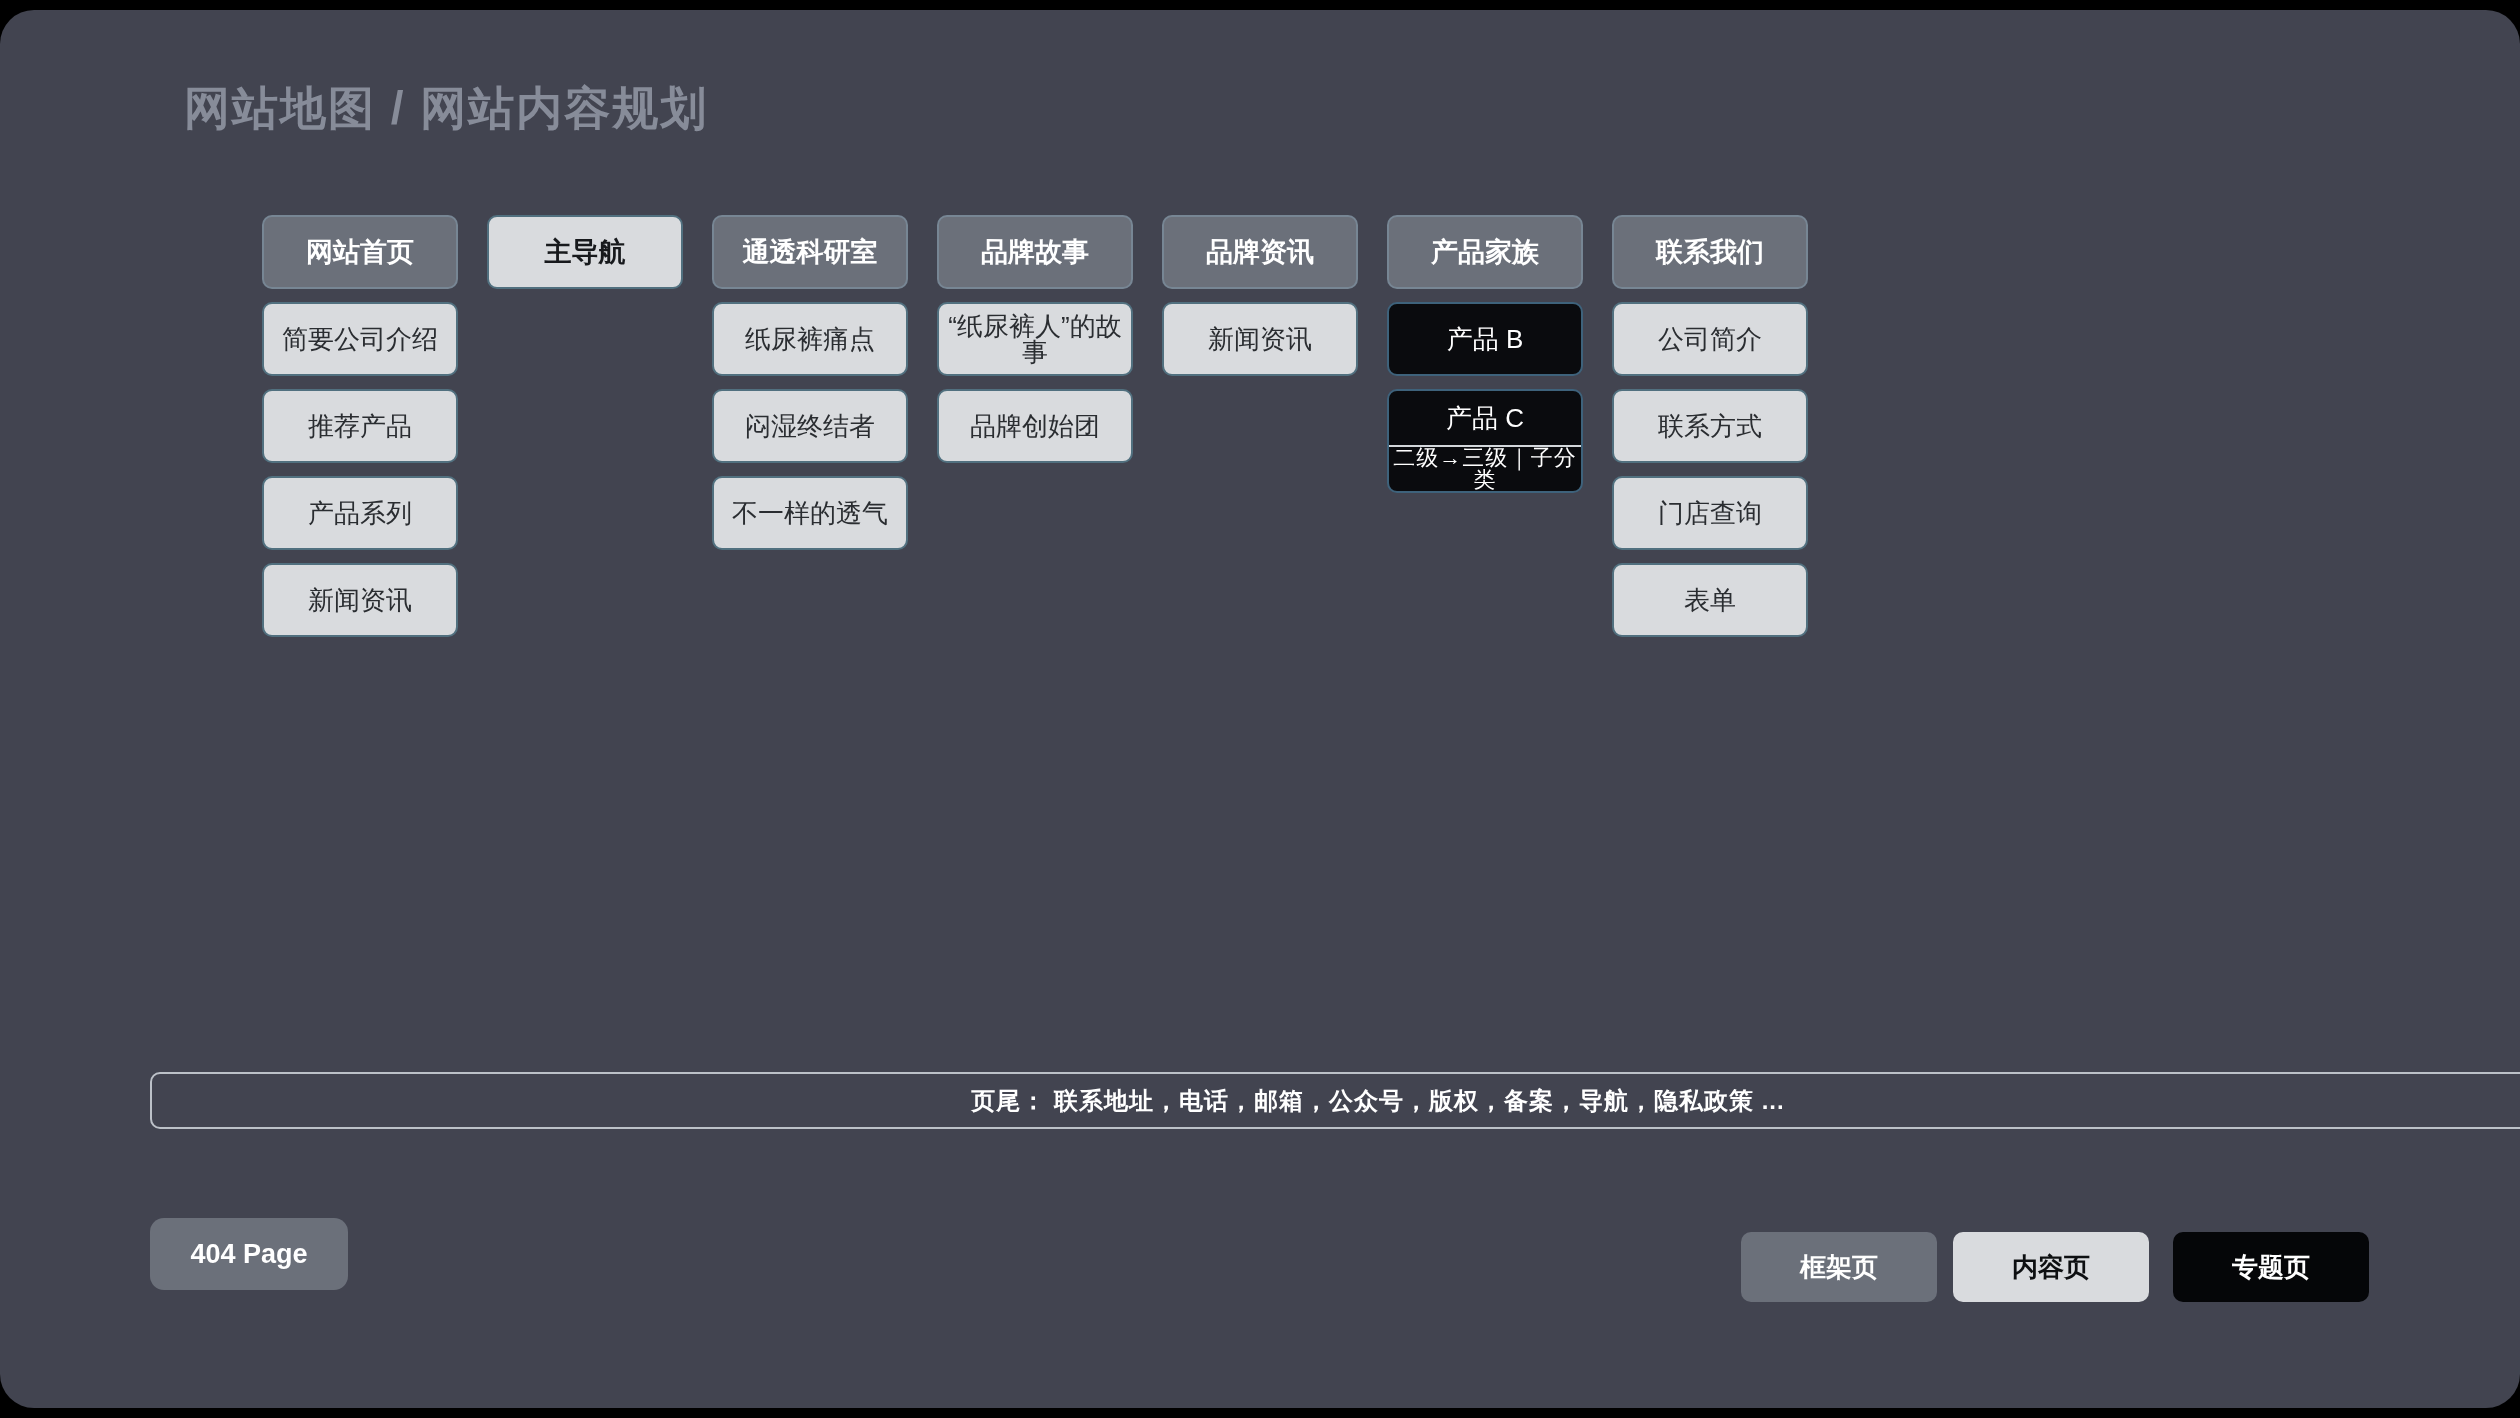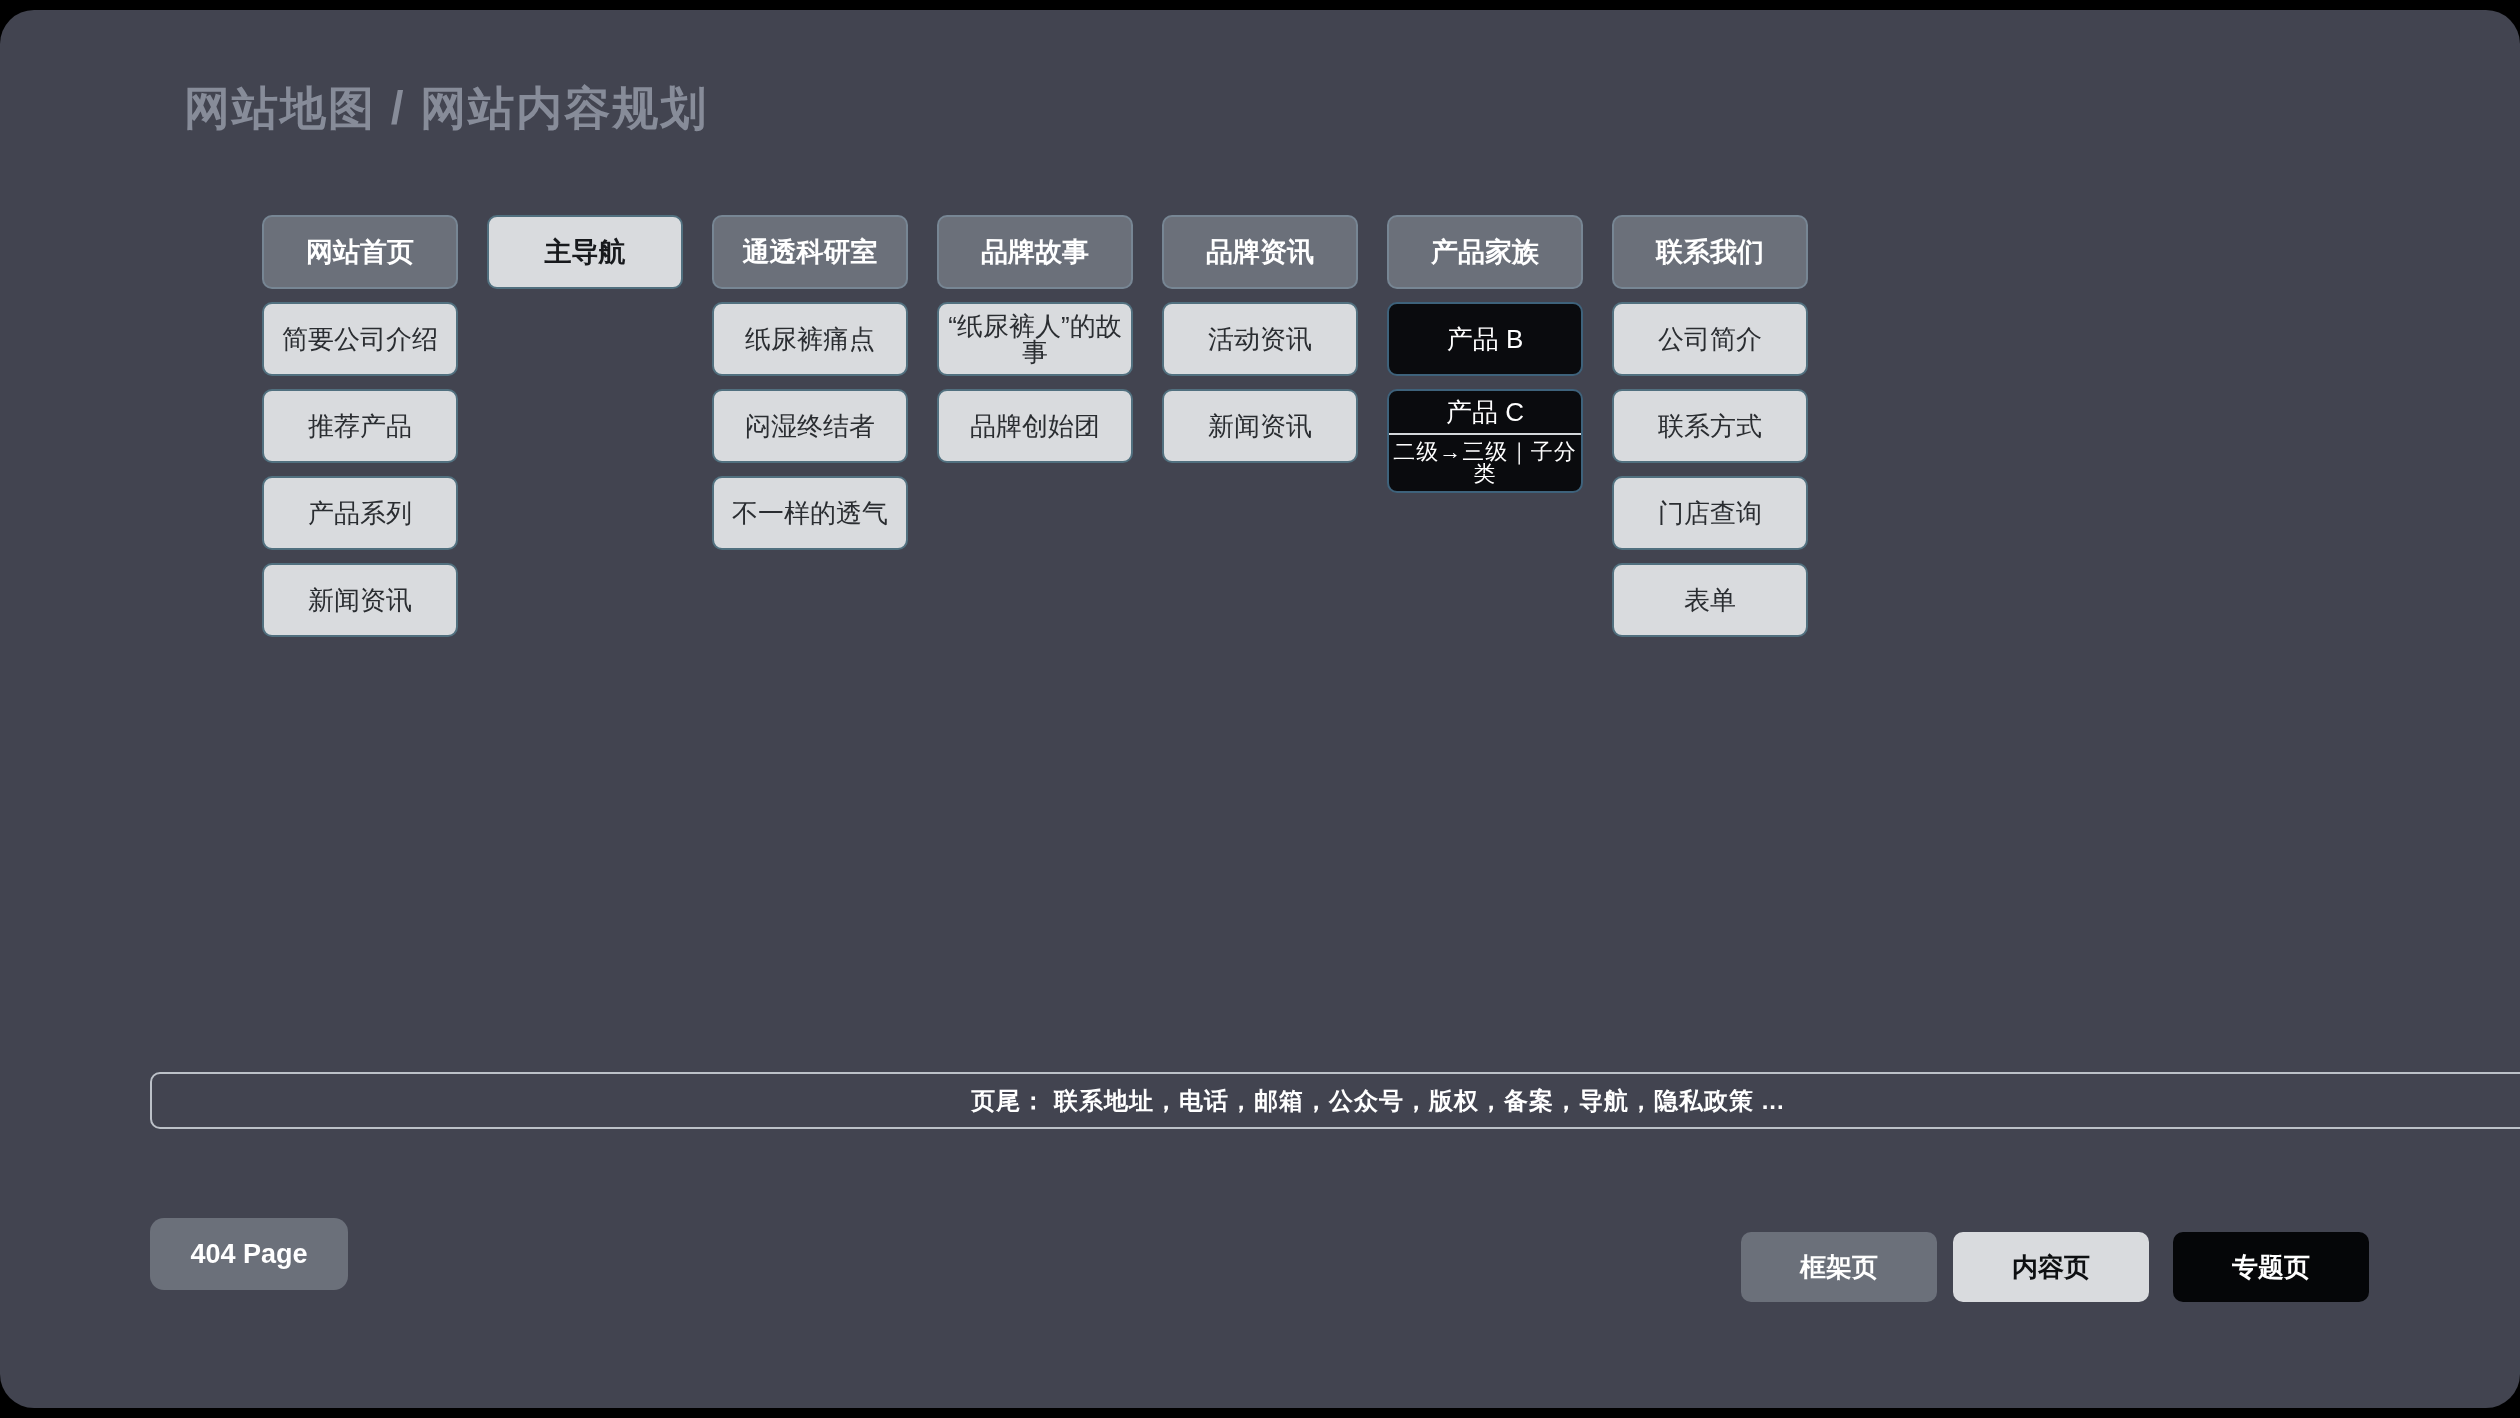--- a/index.html
+++ b/index.html
@@ -51,21 +51,21 @@
 
   .box.combined{
     height:104px;flex-direction:column;padding:0;
     align-items:stretch;justify-content:flex-start;
   }
   .combined .main-label{
     flex:1;display:flex;align-items:center;justify-content:center;
     border-bottom:2px solid #d3d7db;font-size:26px;
   }
   .combined .sub-label{
-    height:56px;display:flex;align-items:center;justify-content:center;
+    height:44px;display:flex;align-items:center;justify-content:center;
     font-size:22px;letter-spacing:1px;font-family:Liberation Serif, serif;
   }
 
   .footer-bar{
     position:absolute;left:150px;top:1072px;width:2456px;height:57px;
     box-sizing:border-box;border:2px solid #bcc1c8;border-radius:10px;
     display:flex;align-items:center;justify-content:center;
     color:#ffffff;font-size:24px;font-weight:700;letter-spacing:1px;
   }
 
@@ -112,21 +112,20 @@
         <div class="box v-light">闷湿终结者</div>
         <div class="box v-light">不一样的透气</div>
       </div>
       <div class="column">
         <div class="box header v-gray">品牌故事</div>
         <div class="box v-light">“纸尿裤人”的故事</div>
         <div class="box v-light">品牌创始团</div>
       </div>
       <div class="column">
         <div class="box header v-gray">品牌资讯</div>
-        <div class="box v-light">活动资讯</div>
         <div class="box v-light">新闻资讯</div>
       </div>
       <div class="column">
         <div class="box header v-gray">产品家族</div>
         <div class="box v-black">产品 B</div>
         <div class="box v-black combined">
           <div class="main-label">产品 C</div>
           <div class="sub-label">二级→三级｜子分类</div>
         </div>
       </div>

